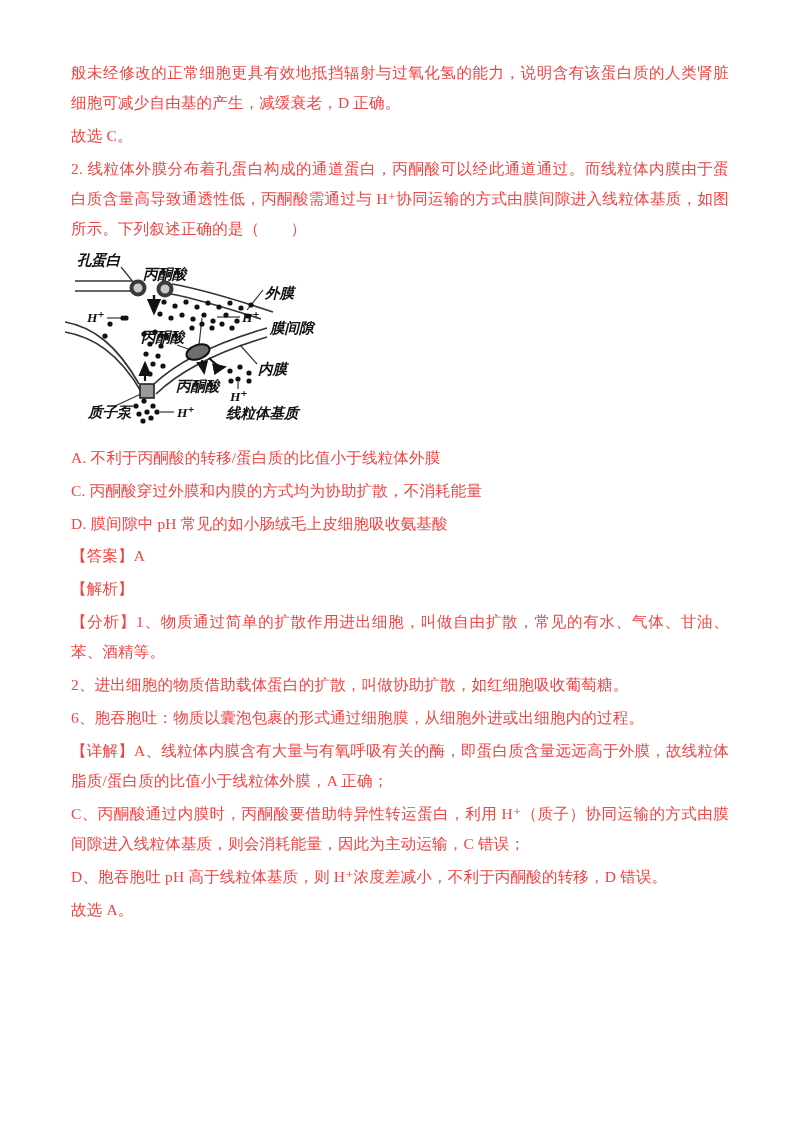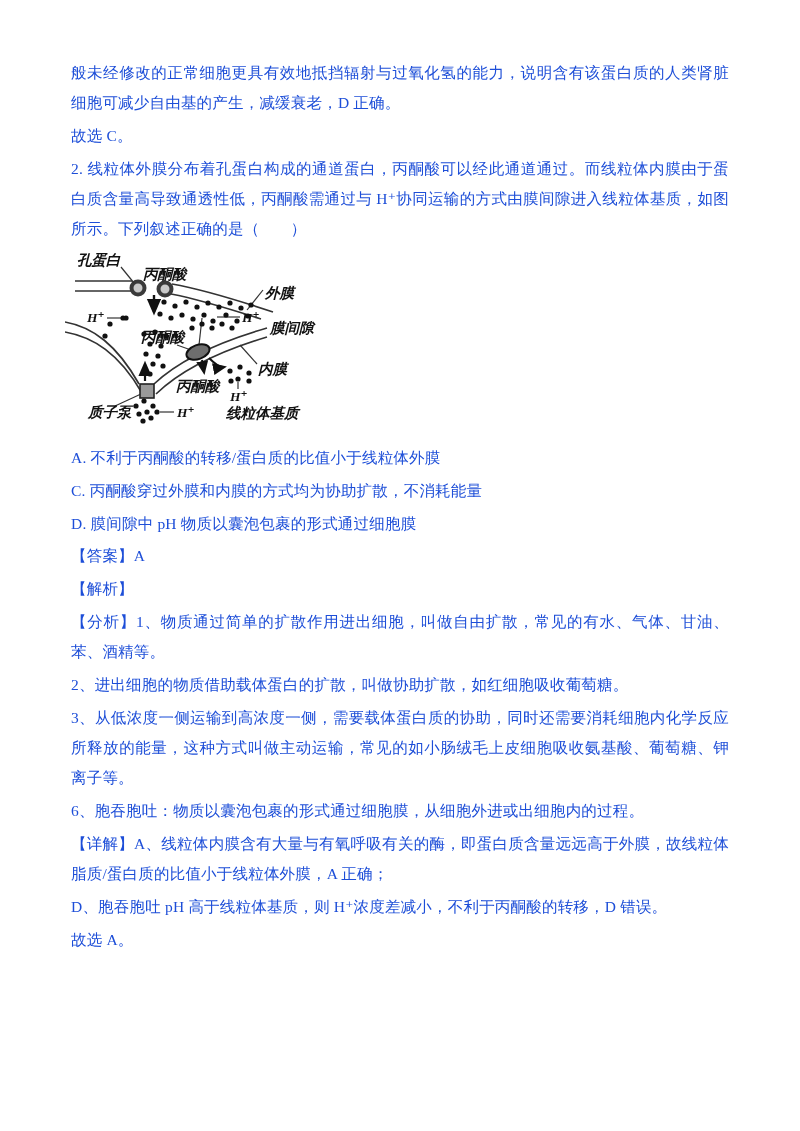--- a/index.html
+++ b/index.html
@@ -2,21 +2,21 @@
 <html><head>
 <meta charset="utf-8">
 <style>
   html,body{margin:0;padding:0;background:#fff;}
   .page{
     position:relative;
     width:800px;height:1131px;
     background:#fff;
     box-sizing:border-box;
     padding:58px 71px 0 71px;
-    color:#1d4ed8;
+    color:#ef4444;
     font-family:"Liberation Serif","DejaVu Serif",serif;
     font-size:15.5px;
     overflow:hidden;
   }
   p.tline{
     margin:0 0 3px 0;
     line-height:30px;
     text-align:justify;
     text-justify:inter-ideograph;
     letter-spacing:0.2px;
@@ -167,25 +167,25 @@
       <text class="dlabel" x="111" y="143">丙酮酸</text>
       <text class="hlabel" x="165" y="153">H⁺</text>
       <text class="dlabel" x="23" y="169">质子泵</text>
       <text class="hlabel" x="112" y="169">H⁺</text>
       <text class="dlabel" x="161" y="170">线粒体基质</text>
     </svg>
   </figure>
 
   <p class="tline opt">A. 不利于丙酮酸的转移/蛋白质的比值小于线粒体外膜</p>
   <p class="tline opt">C. 丙酮酸穿过外膜和内膜的方式均为协助扩散，不消耗能量</p>
-  <p class="tline opt">D. 膜间隙中 pH 物质以囊泡包裹的形式通过细胞膜</p>
+  <p class="tline opt">D. 膜间隙中 pH 常见的如小肠绒毛上皮细胞吸收氨基酸</p>
 
   <p class="tline">【答案】A</p>
   <p class="tline">【解析】</p>
   <p class="tline">【分析】1、物质通过简单的扩散作用进出细胞，叫做自由扩散，常见的有水、气体、甘油、苯、酒精等。</p>
   <p class="tline">2、进出细胞的物质借助载体蛋白的扩散，叫做协助扩散，如红细胞吸收葡萄糖。</p>
-  <p class="tline">3、从低浓度一侧运输到高浓度一侧，需要载体蛋白质的协助，同时还需要消耗细胞内化学反应所释放的能量，这种方式叫做主动运输，常见的如小肠绒毛上皮细胞吸收氨基酸、葡萄糖、钾离子等。</p>
   <p class="tline">6、胞吞胞吐：物质以囊泡包裹的形式通过细胞膜，从细胞外进或出细胞内的过程。</p>
   <p class="tline">【详解】A、线粒体内膜含有大量与有氧呼吸有关的酶，即蛋白质含量远远高于外膜，故线粒体脂质/蛋白质的比值小于线粒体外膜，A 正确；</p>
+  <p class="tline">C、丙酮酸通过内膜时，丙酮酸要借助特异性转运蛋白，利用 H⁺（质子）协同运输的方式由膜间隙进入线粒体基质，则会消耗能量，因此为主动运输，C 错误；</p>
   <p class="tline">D、胞吞胞吐 pH 高于线粒体基质，则 H⁺浓度差减小，不利于丙酮酸的转移，D 错误。</p>
   <p class="tline">故选 A。</p>
 
 </div>
 
 </body></html>

